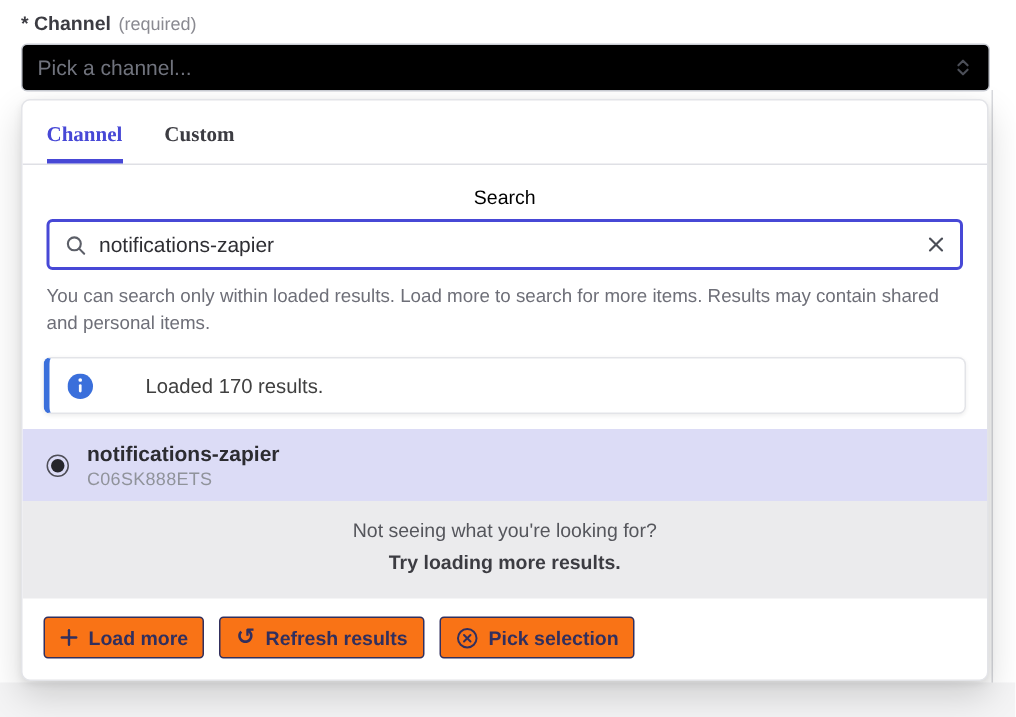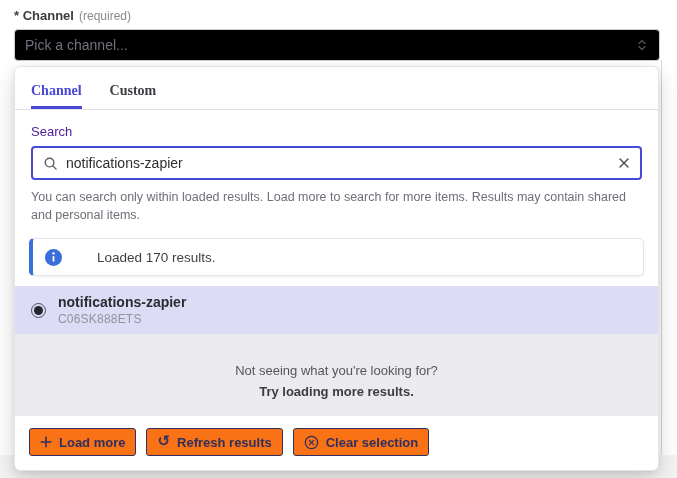--- a/index.html
+++ b/index.html
@@ -31,21 +31,21 @@
     position:absolute;left:14px;top:66px;width:645px;z-index:2;background:#fff;
     border:1px solid #e3e4e8;border-radius:6px;overflow:hidden;
     box-shadow:0 10px 24px rgba(0,0,0,.16),0 2px 6px rgba(0,0,0,.08);
   }
 
   .tabs{display:flex;gap:28px;padding:16px 16px 0;border-bottom:1px solid var(--divider);font-family:Liberation Serif, serif;}
   .tab{padding-bottom:10px;font-size:14px;font-weight:700;color:#3c3c42;cursor:pointer;}
   .tab.active{color:var(--accent);box-shadow:inset 0 -3px 0 0 var(--accent);}
 
   .search-section{padding:14px 16px 0;}
-  .search-label{font-size:13px;color:#4c1d95;margin-bottom:7px;}
+  .search-label{font-size:13px;color:#000000;margin-bottom:7px;text-align:center;}
   .search-box{
     display:flex;align-items:center;gap:8px;height:34px;background:#fff;
     border:2px solid var(--accent);border-radius:4px;padding:0 10px;
   }
   .search-box input{
     flex:1;border:none;outline:none;font-size:14px;color:#2e2e33;background:transparent;
     font-family:"Liberation Sans","DejaVu Sans",sans-serif;padding:0;
   }
   .icon-btn{display:flex;align-items:center;cursor:pointer;}
 
@@ -63,21 +63,21 @@
   .result{
     display:flex;align-items:center;gap:12px;background:var(--selected-bg);
     padding:8px 16px;min-height:48px;cursor:pointer;
   }
   .radio{width:15px;height:15px;border:1.5px solid #4e4e57;border-radius:50%;position:relative;flex:none;}
   .radio::after{content:"";position:absolute;inset:2px;background:#26262c;border-radius:50%;}
   .rtexts{display:flex;flex-direction:column;gap:2px;}
   .rtitle{font-size:14px;font-weight:700;color:#2c2c31;}
   .rsub{font-size:12px;color:#90939b;letter-spacing:.2px;}
 
-  .empty{background:#ebebed;text-align:center;padding:29px 10px 17px;}
+  .empty{background:#ebebed;text-align:center;padding:12px 10px 17px;}
   .empty .e1{font-size:13px;color:#55565c;}
   .empty .e2{font-size:13px;font-weight:700;color:#3c3c42;margin-top:6px;}
 
   .actions{display:flex;gap:10px;padding:12px 14px 14px;}
   .actions button{
     display:flex;align-items:center;gap:7px;height:28px;padding:0 10px;
     background:#f97316;border:1px solid var(--btn);border-radius:3px;color:var(--btn);
     font-family:"Liberation Sans","DejaVu Sans",sans-serif;font-size:13px;font-weight:600;cursor:pointer;
   }
   .glyph{font-family:"DejaVu Sans",sans-serif;font-size:15px;line-height:1;margin-top:-1px;}
@@ -175,17 +175,17 @@
       <span>Refresh results</span>
     </button>
     <button>
       <span class="icon-btn">
         <svg width="15" height="15" viewBox="0 0 16 16" fill="none" stroke="currentColor" stroke-width="1.4" stroke-linecap="round">
           <circle cx="8" cy="8" r="6.6"></circle>
           <line x1="5.7" y1="5.7" x2="10.3" y2="10.3"></line>
           <line x1="10.3" y1="5.7" x2="5.7" y2="10.3"></line>
         </svg>
       </span>
-      <span>Clear selection</span>
+      <span>Pick selection</span>
     </button>
   </div>
 
 </div>
 
 </body></html>

